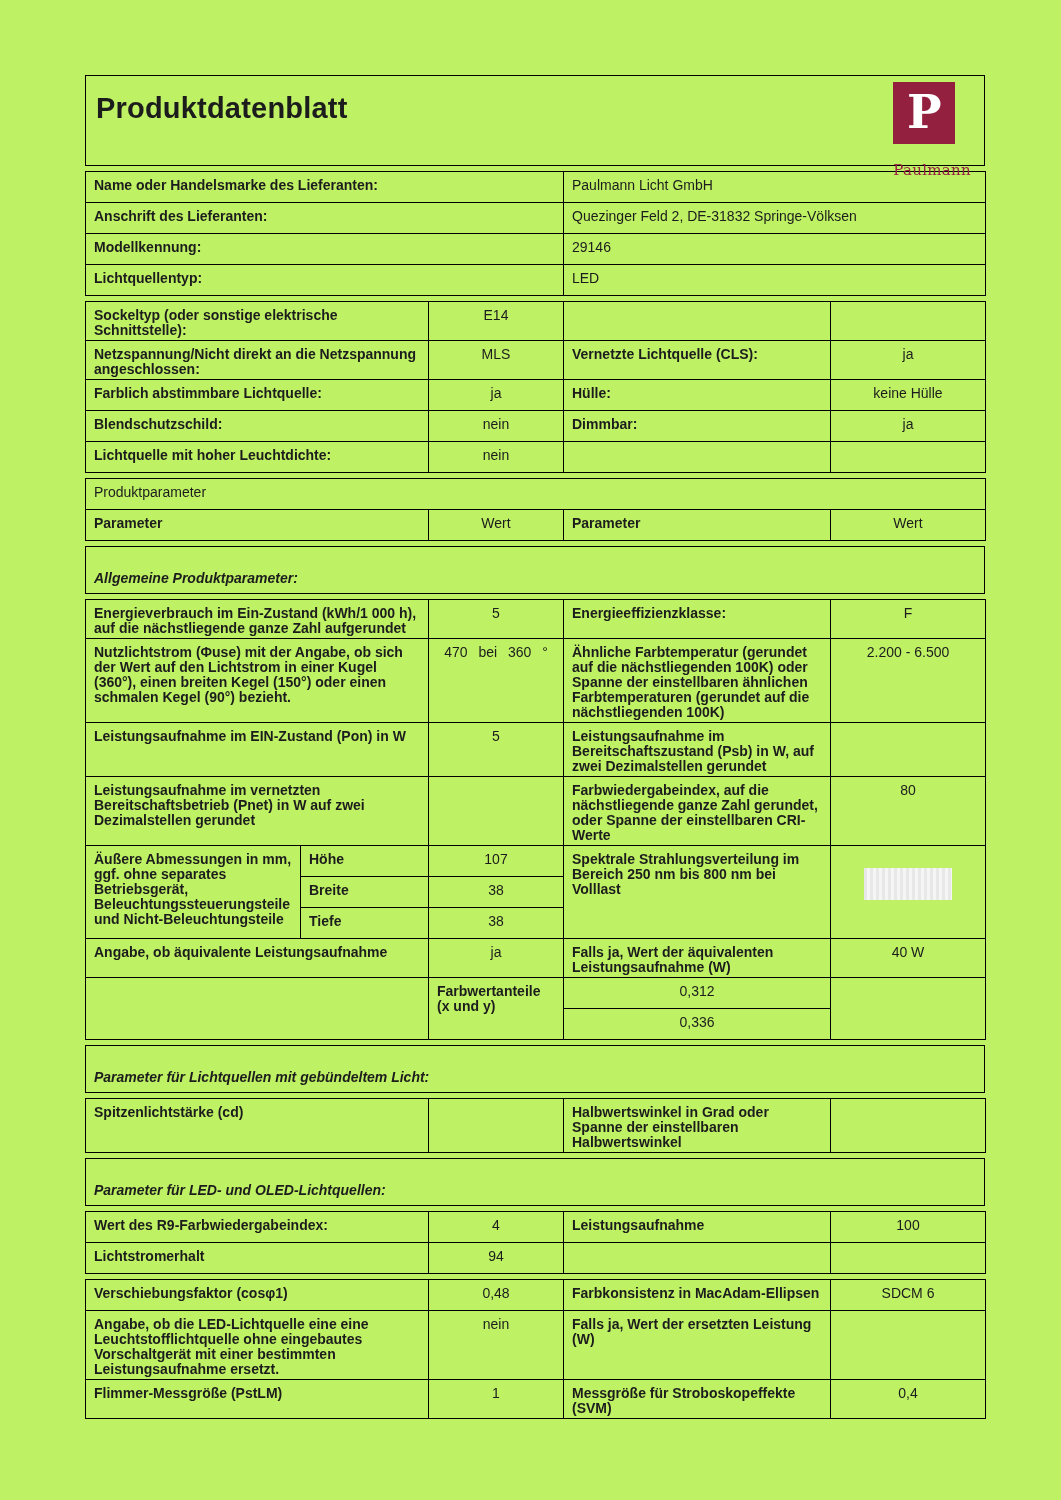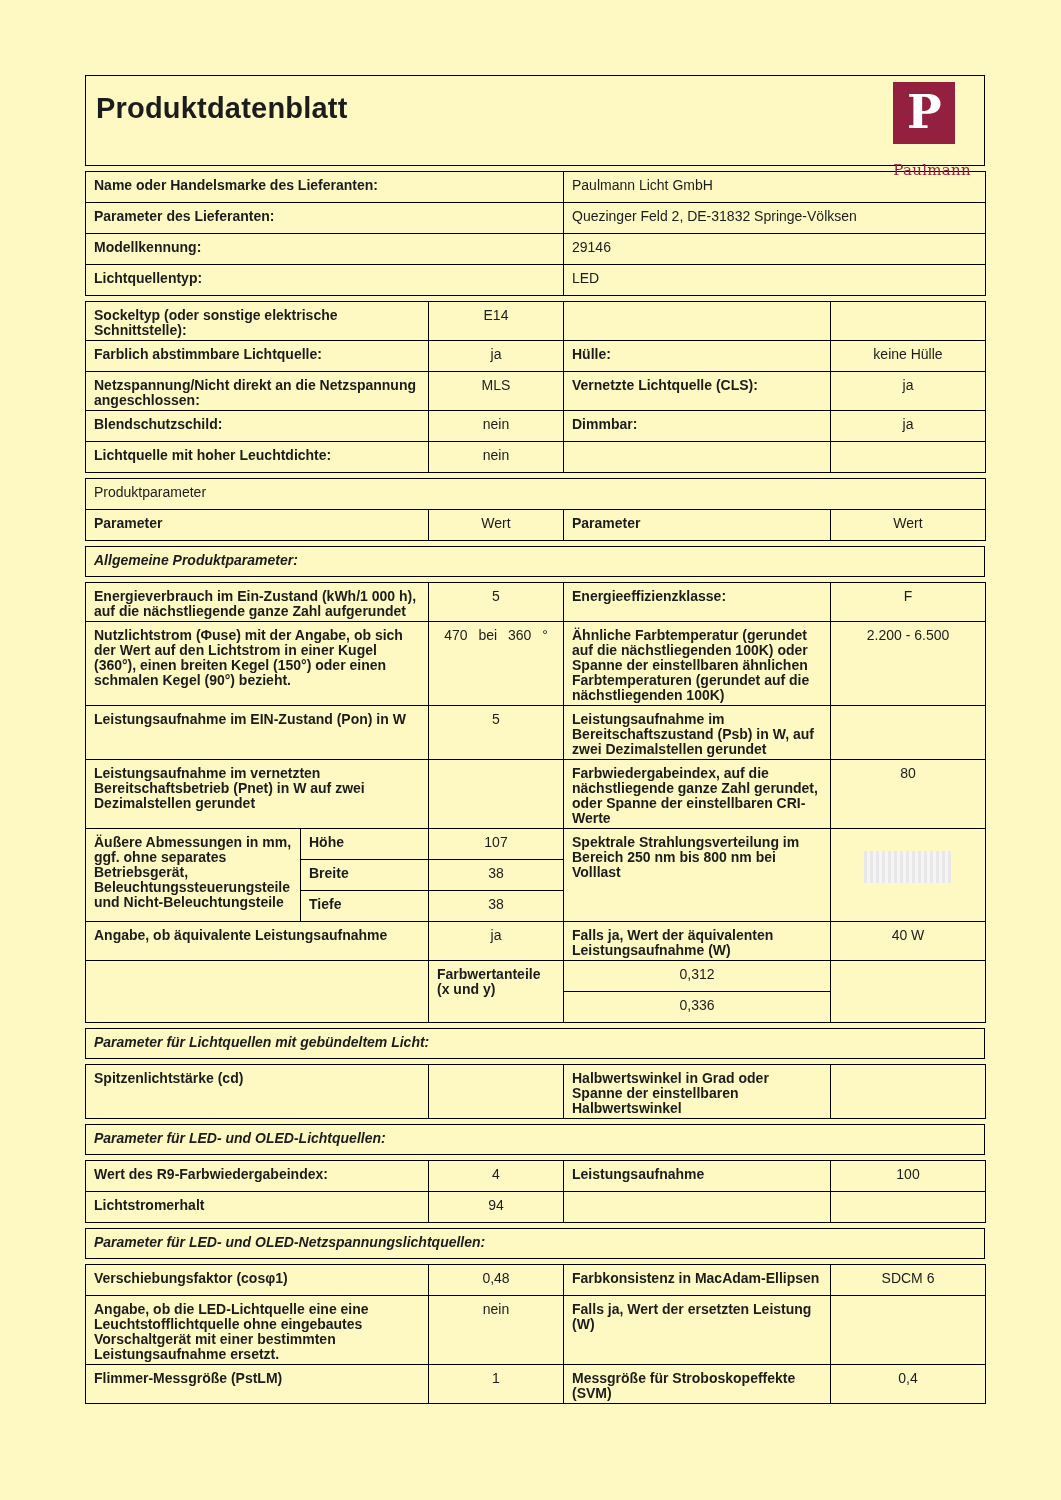--- a/index.html
+++ b/index.html
@@ -6,21 +6,21 @@
     margin: 0; padding: 0;
     background: #ffffff;
     width: 1061px; height: 1500px;
     font-family: "Liberation Sans", sans-serif;
     color: #1c1c1c;
   }
   .page {
     box-sizing: border-box;
     width: 1061px; height: 1500px;
     padding: 75px 0 0 85px;
-    background: #fef9c3;
+    background: #bef264;
   }
   .block { width: 900px; margin-bottom: 5px; }
 
   
   .header-box {
     box-sizing: border-box;
     border: 1.5px solid #000;
     height: 91px;
     position: relative;
   }
@@ -70,21 +70,21 @@
   .val { text-align: center; }
   .val-left { text-align: left; }
   .wsp { word-spacing: 7px; }
 
   .heading-box {
     box-sizing: border-box;
     border: 1.5px solid #000;
     font-size: 14px;
     font-weight: bold;
     font-style: italic;
-    padding: 5px 8px 7px 8px;
+    padding: 23px 8px 7px 8px;
     min-height: 31px;
   }
 
   .spectral {
     width: 88px; height: 32px;
     margin: 16px auto 6px auto;
     background: repeating-linear-gradient(90deg, #e8e8e8 0 3px, #f5f5f5 3px 6px),
                 linear-gradient(#efefef, #efefef);
   }
 </style>
@@ -105,21 +105,21 @@
     <colgroup>
         <col style="width:478px">
         <col style="width:422px">
       </colgroup>
     <tbody>
         <tr class="r30">
       <td class="lbl">Name oder Handelsmarke des Lieferanten:</td>
       <td class="val-left">Paulmann Licht GmbH</td>
     </tr>
     <tr class="r30">
-      <td class="lbl">Parameter des Lieferanten:</td>
+      <td class="lbl">Anschrift des Lieferanten:</td>
       <td class="val-left">Quezinger Feld 2, DE-31832 Springe-Völksen</td>
     </tr>
     <tr class="r30">
       <td class="lbl">Modellkennung:</td>
       <td class="val-left">29146</td>
     </tr>
     <tr class="r30">
       <td class="lbl">Lichtquellentyp:</td>
       <td class="val-left">LED</td>
     </tr>
@@ -133,32 +133,32 @@
         <col style="width:135px">
         <col style="width:267px">
         <col style="width:155px">
       </colgroup>
     <tbody>
     <tr class="r30">
       <td colspan="2" class="lbl">Sockeltyp (oder sonstige elektrische Schnittstelle):</td>
       <td class="val">E14</td>
       <td class="lbl"></td>
       <td class="val"></td>
+    </tr>
+    <tr class="r30">
+      <td colspan="2" class="lbl">Netzspannung/Nicht direkt an die Netzspannung angeschlossen:</td>
+      <td class="val">MLS</td>
+      <td class="lbl">Vernetzte Lichtquelle (CLS):</td>
+      <td class="val">ja</td>
     </tr>
     <tr class="r30">
       <td colspan="2" class="lbl">Farblich abstimmbare Lichtquelle:</td>
       <td class="val">ja</td>
       <td class="lbl">Hülle:</td>
       <td class="val">keine Hülle</td>
-    </tr>
-    <tr class="r30">
-      <td colspan="2" class="lbl">Netzspannung/Nicht direkt an die Netzspannung angeschlossen:</td>
-      <td class="val">MLS</td>
-      <td class="lbl">Vernetzte Lichtquelle (CLS):</td>
-      <td class="val">ja</td>
     </tr>
     <tr class="r30">
       <td colspan="2" class="lbl">Blendschutzschild:</td>
       <td class="val">nein</td>
       <td class="lbl">Dimmbar:</td>
       <td class="val">ja</td>
     </tr>
     <tr class="r30">
       <td colspan="2" class="lbl">Lichtquelle mit hoher Leuchtdichte:</td>
       <td class="val">nein</td>
@@ -298,21 +298,20 @@
     </tr>
     <tr class="r30">
       <td colspan="2" class="lbl">Lichtstromerhalt</td>
       <td class="val">94</td>
       <td class="lbl"></td>
       <td class="val"></td>
     </tr>
   </tbody>
     </table>
 
-  <div class="block heading-box">Parameter für LED- und OLED-Netzspannungslichtquellen:</div>
 
   <table class="block grid">
     <colgroup>
         <col style="width:215px">
         <col style="width:128px">
         <col style="width:135px">
         <col style="width:267px">
         <col style="width:155px">
       </colgroup>
     <tbody>

